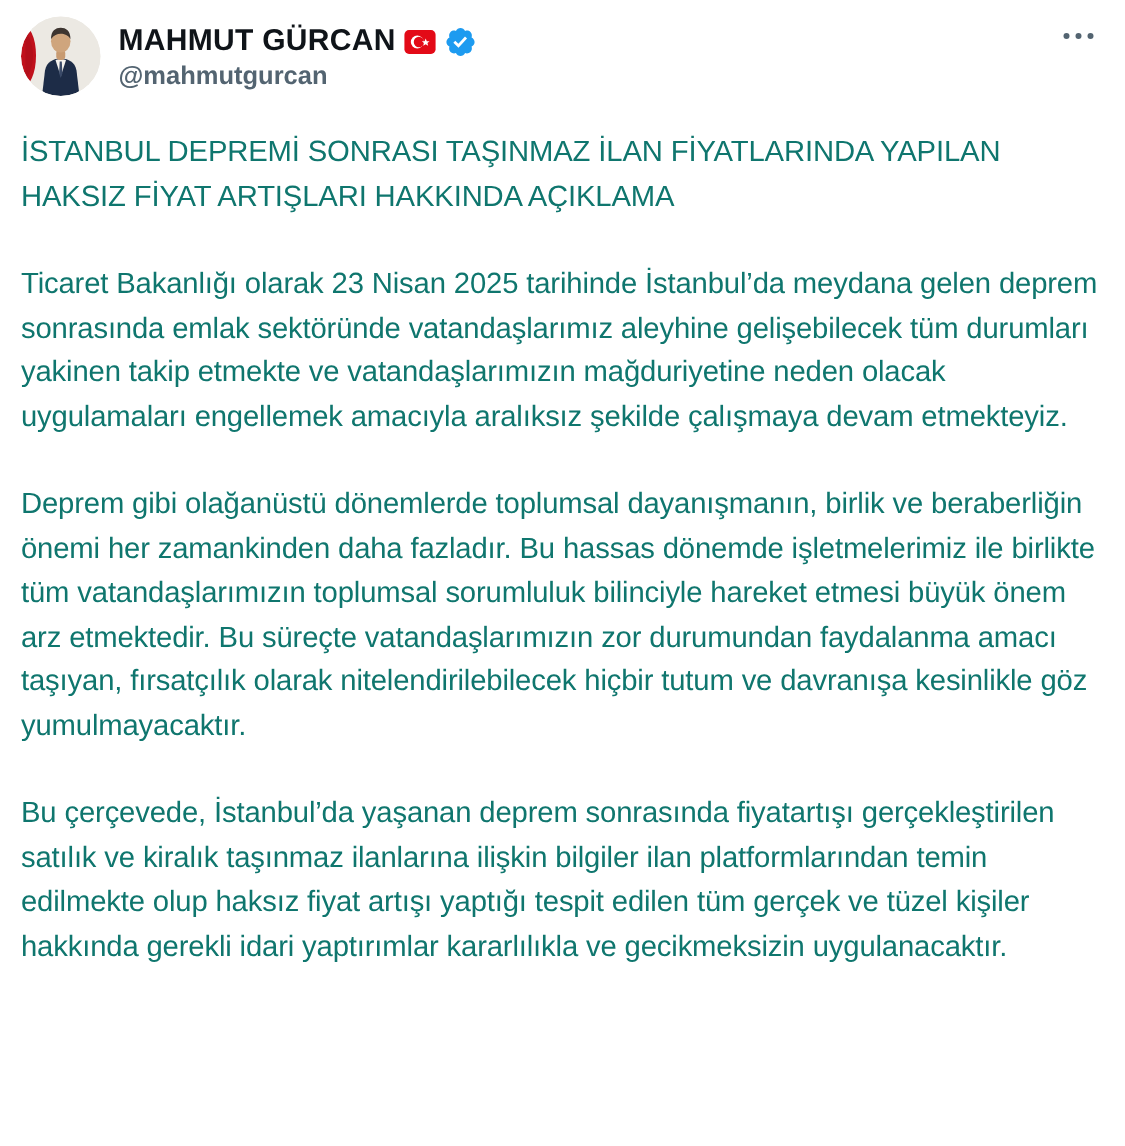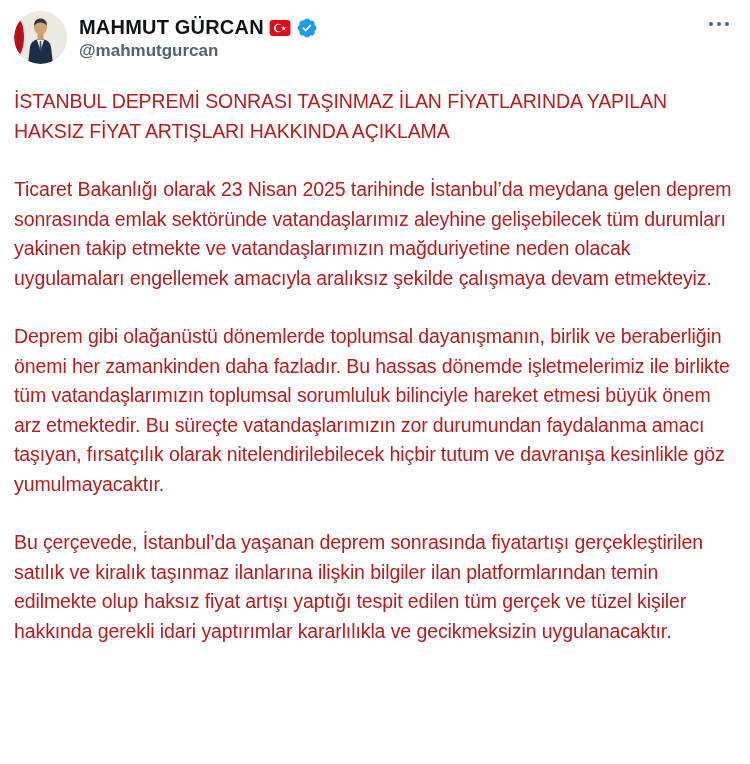--- a/index.html
+++ b/index.html
@@ -84,21 +84,21 @@
   
   .tweet-body {
     margin-top: 21px;
     width: 721px;
   }
   .tweet-body p {
     margin: 0 0 29px 0;
     font-size: 19.5px;
     line-height: 29.5px;
     letter-spacing: -0.1px;
-    color: #b91c1c;
+    color: #0f766e;
     white-space: pre-wrap;
   }
 </style>
 </head>
 <body>
 
 <div class="tweet-card">
 
   <div class="tweet-header">
 

